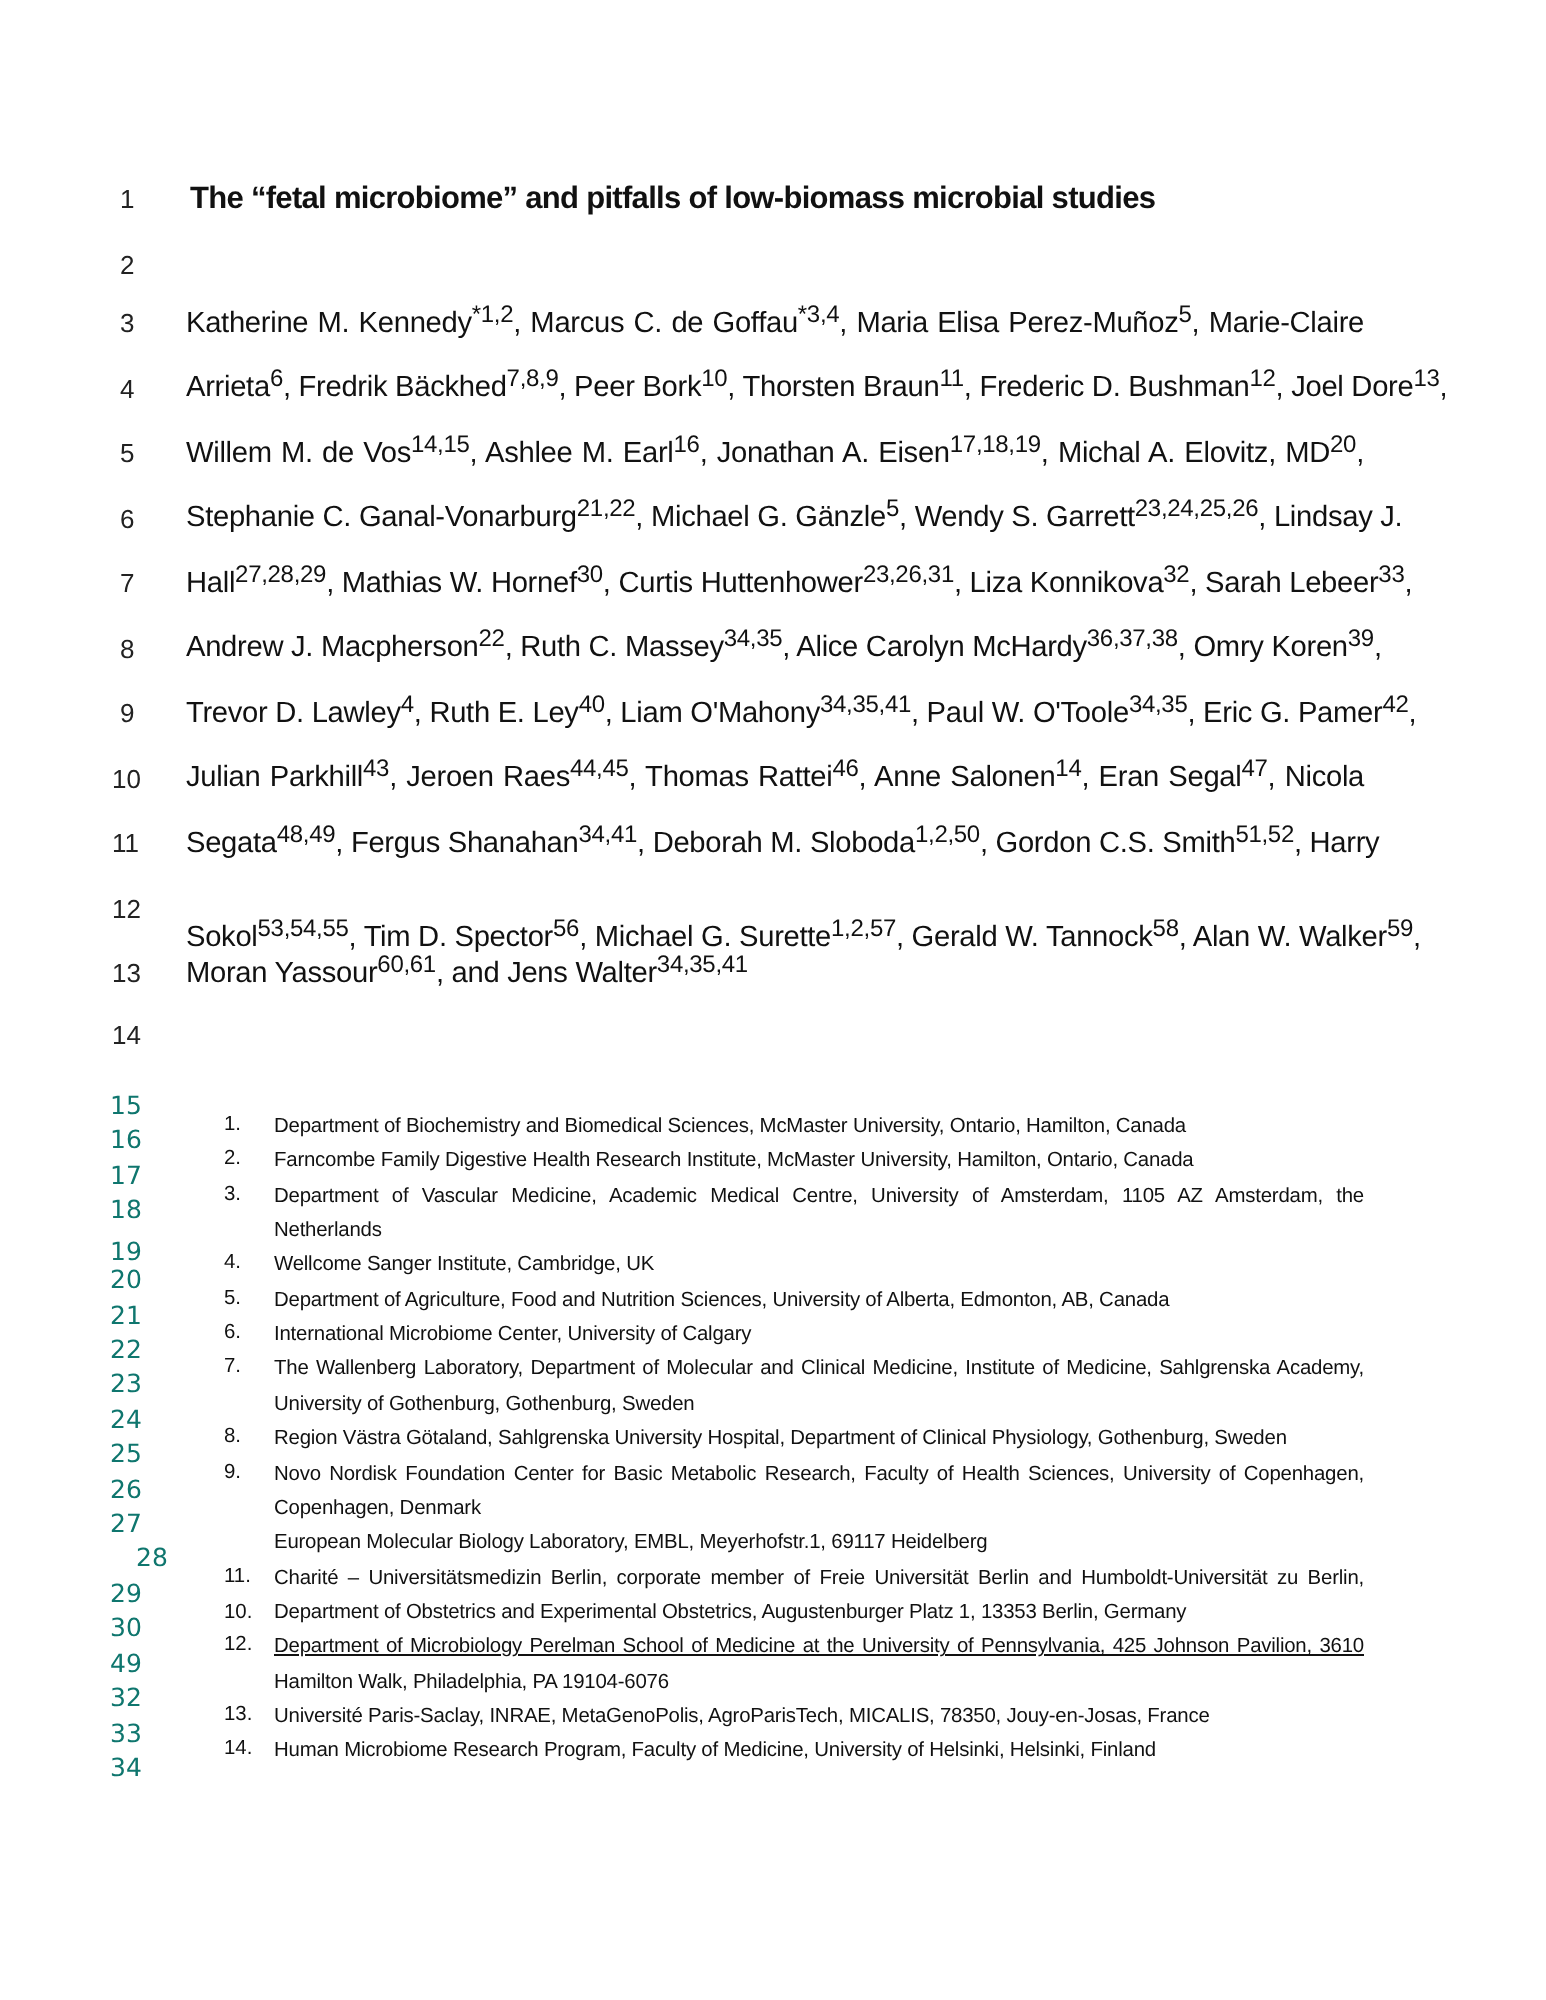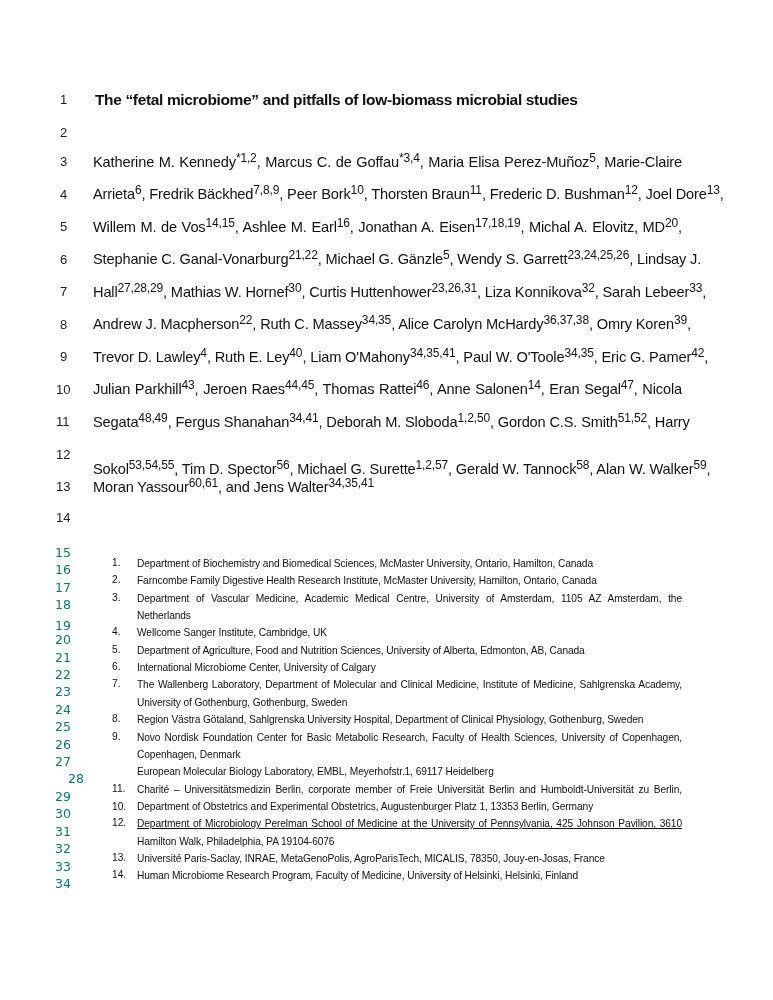--- a/index.html
+++ b/index.html
@@ -43,21 +43,21 @@
       <div class="ln2" style="top: 649.52px; left: 55px;">21</div>
       <div class="ln2" style="top: 666.94px; left: 55px;">22</div>
       <div class="ln2" style="top: 684.36px; left: 55px;">23</div>
       <div class="ln2" style="top: 701.78px; left: 55px;">24</div>
       <div class="ln2" style="top: 719.2px; left: 55px;">25</div>
       <div class="ln2" style="top: 736.62px; left: 55px;">26</div>
       <div class="ln2" style="top: 754.04px; left: 55px;">27</div>
       <div class="ln2" style="top: 771.46px; left: 68px;">28</div>
       <div class="ln2" style="top: 788.88px; left: 55px;">29</div>
       <div class="ln2" style="top: 806.3px; left: 55px;">30</div>
-      <div class="ln2" style="top: 823.72px; left: 55px;">31</div>
+      <div class="ln2" style="top: 823.72px; left: 55px;">49</div>
       <div class="ln2" style="top: 841.14px; left: 55px;">32</div>
       <div class="ln2" style="top: 858.56px; left: 55px;">33</div>
       <div class="ln2" style="top: 875.98px; left: 55px;">34</div>
     </div>
   <div class="title">The “fetal microbiome” and pitfalls of low-biomass microbial studies</div>
   <div id="authors">
       <div class="auth" style="top: 153px;"><span>Katherine M. Kennedy</span><sup>*1,2</sup><span>, Marcus C. de Goffau</span><sup>*3,4</sup><span>, Maria Elisa Perez-Muñoz</span><sup>5</sup><span>, Marie-Claire</span></div>
       <div class="auth" style="top: 185.45px;"><span>Arrieta</span><sup>6</sup><span>, Fredrik Bäckhed</span><sup>7,8,9</sup><span>, Peer Bork</span><sup>10</sup><span>, Thorsten Braun</span><sup>11</sup><span>, Frederic D. Bushman</span><sup>12</sup><span>, Joel Dore</span><sup>13</sup><span>,</span></div>
       <div class="auth" style="top: 217.9px;"><span>Willem M. de Vos</span><sup>14,15</sup><span>, Ashlee M. Earl</span><sup>16</sup><span>, Jonathan A. Eisen</span><sup>17,18,19</sup><span>, Michal A. Elovitz, MD</span><sup>20</sup><span>,</span></div>
       <div class="auth" style="top: 250.35px;"><span>Stephanie C. Ganal-Vonarburg</span><sup>21,22</sup><span>, Michael G. Gänzle</span><sup>5</sup><span>, Wendy S. Garrett</span><sup>23,24,25,26</sup><span>, Lindsay J.</span></div>

